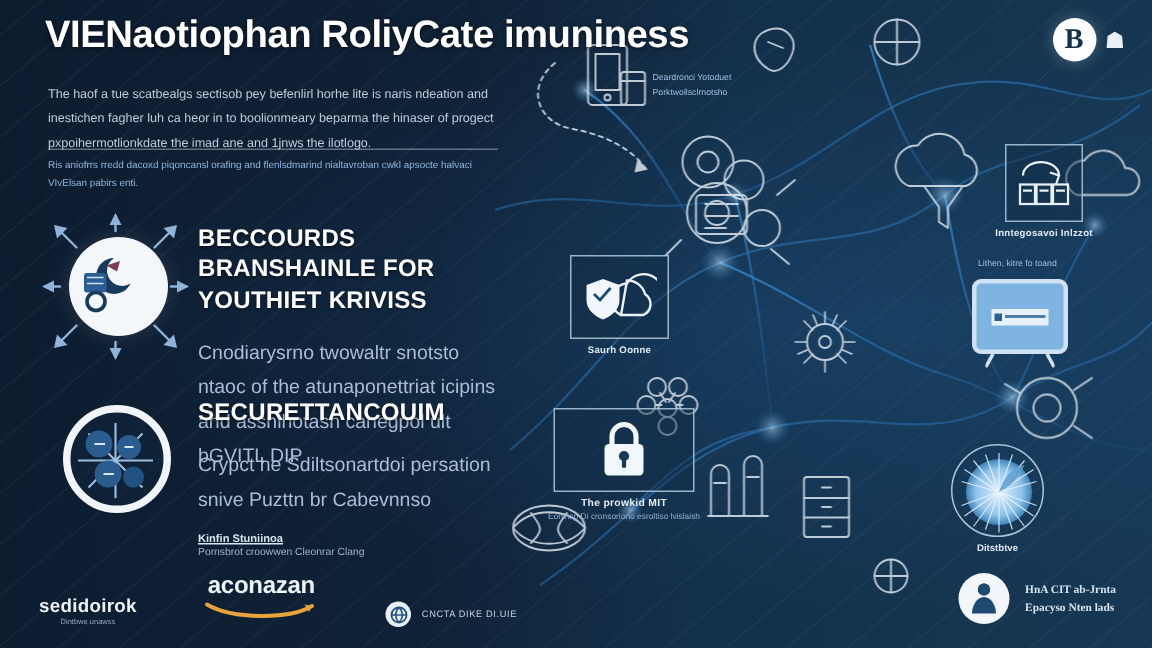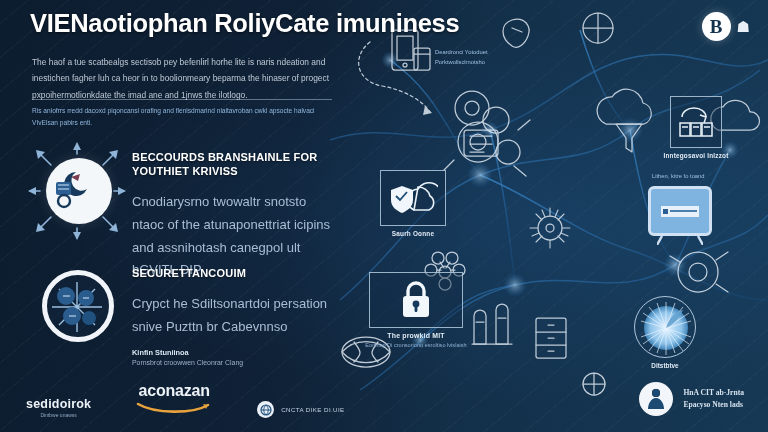--- a/index.html
+++ b/index.html
@@ -66,31 +66,31 @@
   }
   .fico .ring {
     position:absolute; left:14px; top:12px; width:72px; height:72px;
     border-radius:50%; border:5px solid #f1f5f9;
     background:rgba(16,40,66,0.35);
   }
   .fico svg { position:absolute; left:0; top:0; width:98px; height:98px; }
 
   .ftxt { padding-left:6px; padding-top:8px; width:210px; }
   .fhead {
-    font-size:11px; font-weight:bold; line-height:1.28;
+    font-size:16px; font-weight:bold; line-height:1.28;
     letter-spacing:0.2px; color:#ffffff; text-transform:uppercase;
     text-shadow:0 1px 2px rgba(0,0,0,0.5);
   }
   .fbody {
     margin-top:13px; font-size:13px; line-height:1.75;
     color:#a9bed4; filter:blur(0.26px);
   }
   .fsub {
     margin-top:9px; font-size:7.4px; font-weight:bold;
-    color:#dbe6f1; filter:blur(0.25px);
+    color:#dbe6f1; filter:blur(0.25px);text-decoration:underline;
   }
   .fsub2 {
     margin-top:2px; font-size:6.9px; color:#9bb2c9; filter:blur(0.28px);
   }
 
   
   .right { position:absolute; left:330px; top:0; right:0; bottom:0; }
   .netsvg { position:absolute; left:0; top:0; width:438px; height:432px; }
 
   .brandlogo {

